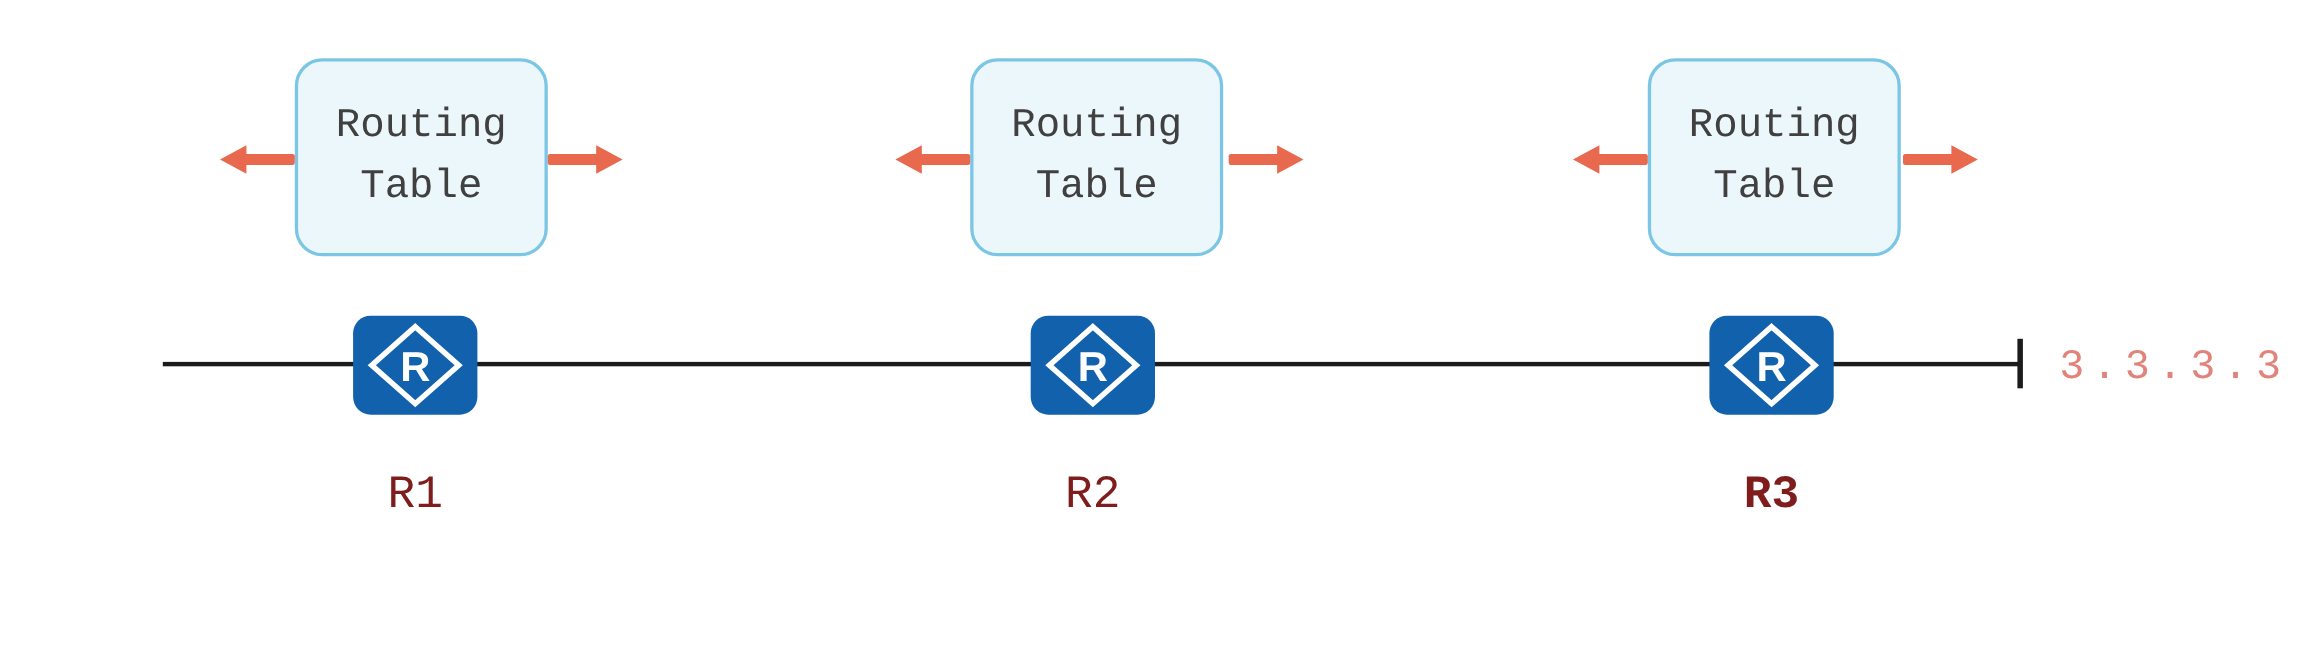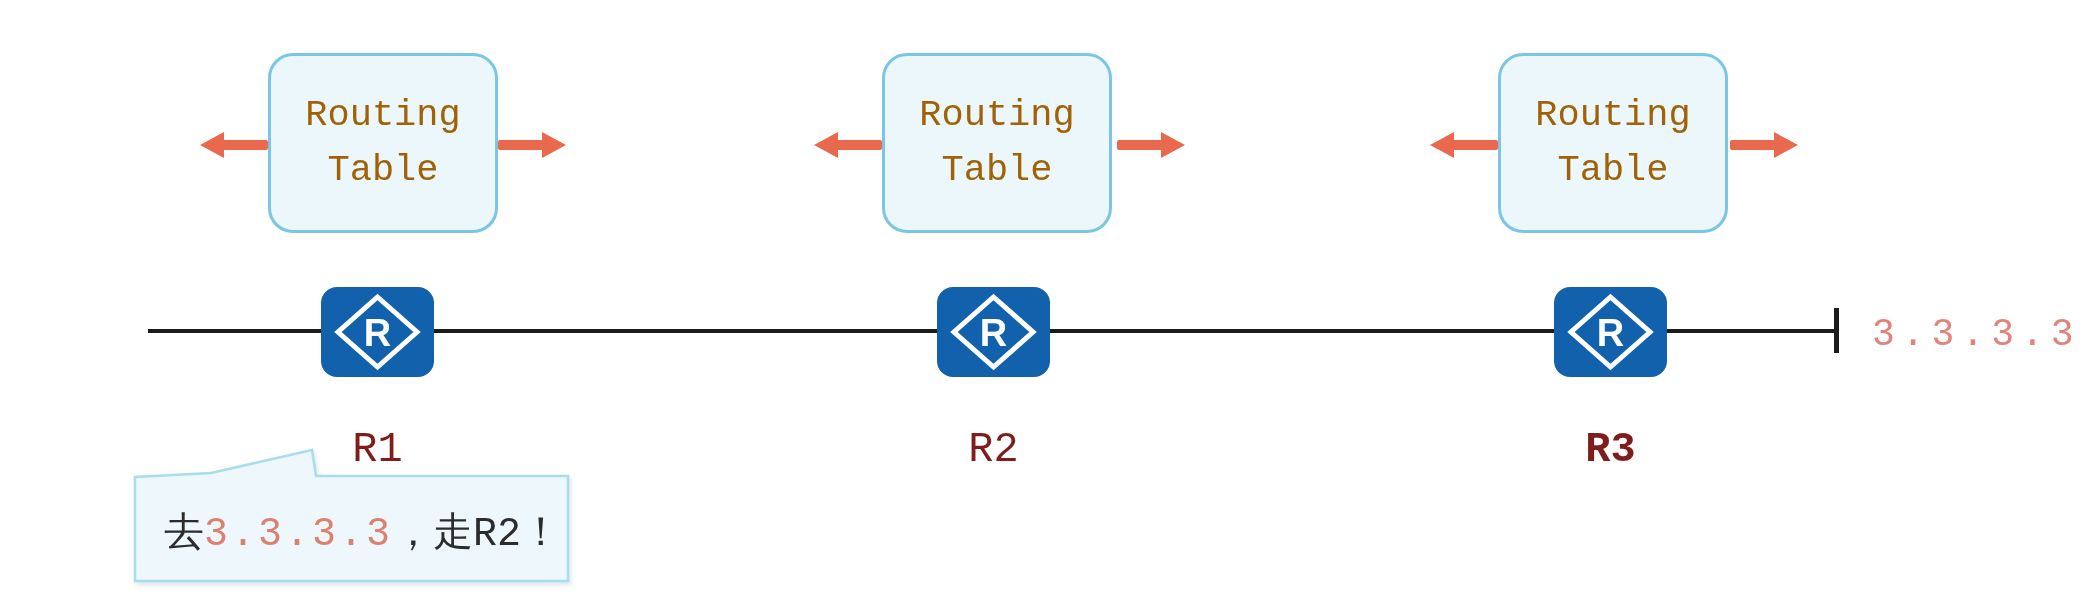--- a/index.html
+++ b/index.html
@@ -16,21 +16,21 @@
     color:#e2837b; white-space:nowrap;
   }
 
   
   .rt-box {
     position:absolute; top:53px; width:230px; height:180px; box-sizing:border-box;
     border:3px solid #7bc6e5; background:#ecf7fb; border-radius:25px;
     display:flex; align-items:center; justify-content:center;
   }
   .rt-box .rt-text {
-    width:180px; text-align:center; font-size:37px; line-height:1.5; color:#a16207;
+    width:180px; text-align:center; font-size:37px; line-height:1.5; color:#404040;
   }
   .rt-box.p1 { left:268px; } .rt-box.p2 { left:882px; } .rt-box.p3 { left:1498px; }
 
   
   .arrow-shaft { position:absolute; top:140px; width:46px; height:10px; background:#e8694e; border-radius:2px; }
   .arrow-head  { position:absolute; top:132px; width:0; height:0;
                  border-top:13px solid transparent; border-bottom:13px solid transparent; }
   .arrow-head.hl { border-right:24px solid #e8694e; }
   .arrow-head.hr { border-left:24px solid #e8694e; }
 
@@ -115,20 +115,14 @@
   <div class="arrow-shaft s-r3"></div>
   <div class="arrow-head hr h-r3"></div>
   <div class="router-icon p3">
     <svg viewBox="0 0 113 90">
       <polygon points="56.5,10 96,45 56.5,80 17,45" fill="none" stroke="#ffffff" stroke-width="5"></polygon>
       <text x="56.5" y="59" text-anchor="middle">R</text>
     </svg>
   </div>
   <div class="router-label p3">R3</div>
 
-  <div class="bubble">
-    <svg width="445" height="150" viewBox="0 0 445 150">
-      <path d="M 5 33 L 81 29 L 182 6 L 186 32 L 438 32 L 438 137 L 5 137 Z" fill="#eef8fc" stroke="#a9dcec" stroke-width="2.5" stroke-linejoin="miter"></path>
-    </svg>
-    <div class="bubble-text"><span>去</span><span class="ip">3.3.3.3</span><span>，走R2！</span></div>
-  </div>
 
 </div>
 
 </body></html>

